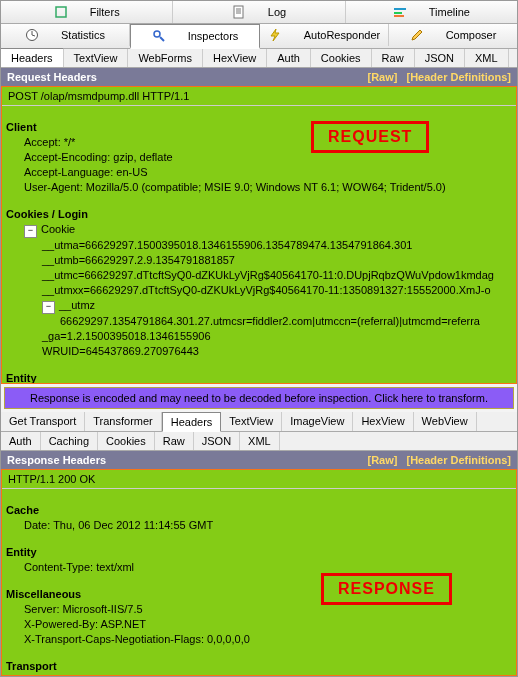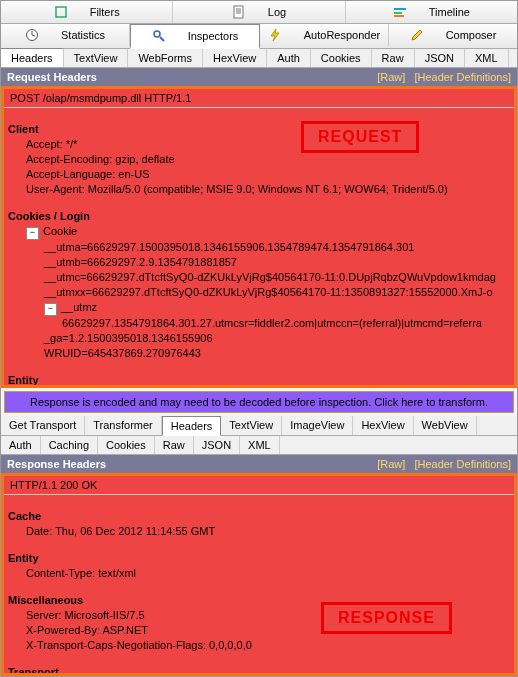--- a/index.html
+++ b/index.html
@@ -7,23 +7,23 @@
   
   .row-tabs{display:flex;border-bottom:1px solid #aaa;background:linear-gradient(#fdfdfd,#e8e8e8)}
   .row-tabs .tab{flex:1;display:flex;align-items:center;justify-content:center;gap:22px;height:22px;border-right:1px solid #ccc;cursor:default}
   .row-tabs .tab:last-child{border-right:none}
   .row2 .tab{flex:1}
   .row2 .tab.active{background:#fff;border-bottom:2px solid #fff;margin-bottom:-1px;border-left:1px solid #888;border-right:1px solid #888;border-top:1px solid #888}
   .sub-tabs{display:flex;flex-wrap:wrap;background:#f0f0f0;border-bottom:1px solid #aaa}
   .sub-tabs .stab{padding:3px 10px;border-right:1px solid #ccc;cursor:default}
   .sub-tabs .stab.active{background:#fff;border-top:1px solid #888;margin-top:-1px}
   .hdr-bar{background:#7a7a98;color:#fff;display:flex;align-items:flex-start;padding:3px 6px;font-weight:bold}
-  .hdr-bar .links{margin-left:auto;font-weight:normal}
+  .hdr-bar .links{margin-left:auto;font-weight:bold}
   .hdr-bar .links span{color:#ffd966;cursor:pointer;margin-left:6px}
-  .pane{background:#ef4444;border:3px solid #f97316;margin:0;overflow:auto;flex:0 0 auto}
+  .pane{background:#84cc16;border:1px solid #f97316;margin:0;overflow:auto;flex:0 0 auto}
   .req-line{padding:3px 6px;border-bottom:1px solid #ccc}
   .tree{padding:2px 4px 6px 4px;line-height:15px}
   .grp{font-weight:bold;margin-top:12px}
   .item{padding-left:18px;white-space:nowrap}
   .item2{padding-left:36px;white-space:nowrap}
   .item3{padding-left:54px;white-space:nowrap}
   .exp{display:inline-block;width:11px;height:11px;border:1px solid #888;line-height:9px;text-align:center;font-size:9px;margin-right:4px;background:#fff}
   .hscroll{height:17px;background:#f0f0f0;border-top:1px solid #aaa;display:flex;align-items:center}
   .hscroll .btn{width:16px;height:15px;border:1px solid #888;background:linear-gradient(#fff,#ddd);display:flex;align-items:center;justify-content:center;font-size:8px}
   .hscroll .track{flex:1;height:15px;border:1px solid #888;border-left:none;border-right:none;position:relative;background:#f8f8f8}
@@ -203,16 +203,16 @@
         <div class="grp">Miscellaneous</div>
         <div class="item">Server: Microsoft-IIS/7.5</div>
         <div class="item">X-Powered-By: ASP.NET</div>
         <div class="item">X-Transport-Caps-Negotiation-Flags: 0,0,0,0,0</div>
         <div class="grp">Transport</div>
         <div class="item">Transfer-Encoding: chunked</div>
       </div>
     </div>
   </div>
 
-  <div class="ann" style="left:300px;top:120px">REQUEST</div>
-  <div class="ann" style="left:320px;top:601px">RESPONSE</div>
+  <div class="ann" style="left:310px;top:120px">REQUEST</div>
+  <div class="ann" style="left:320px;top:572px">RESPONSE</div>
 
 </div>
 
 </body></html>

